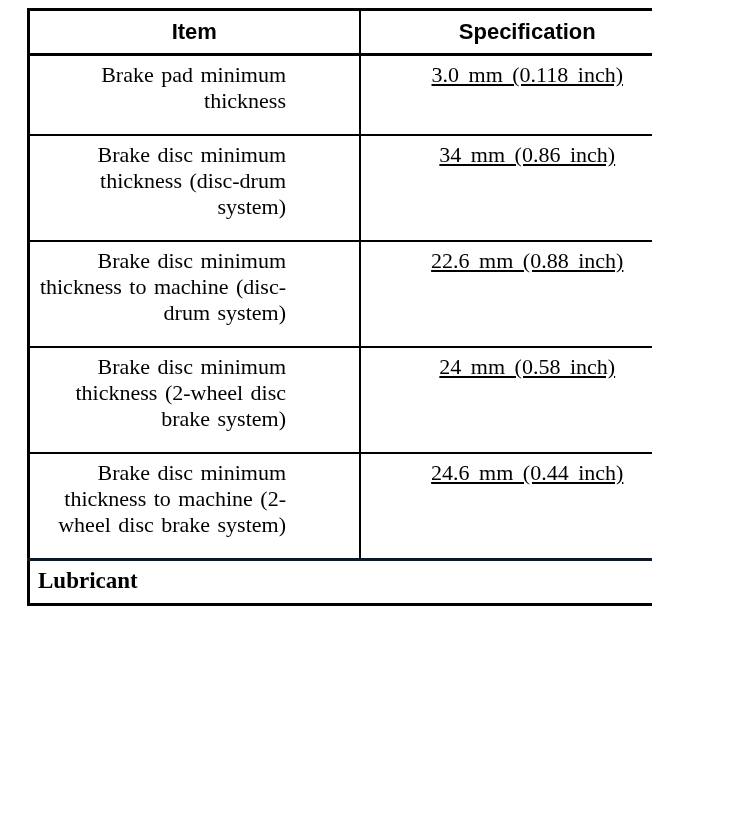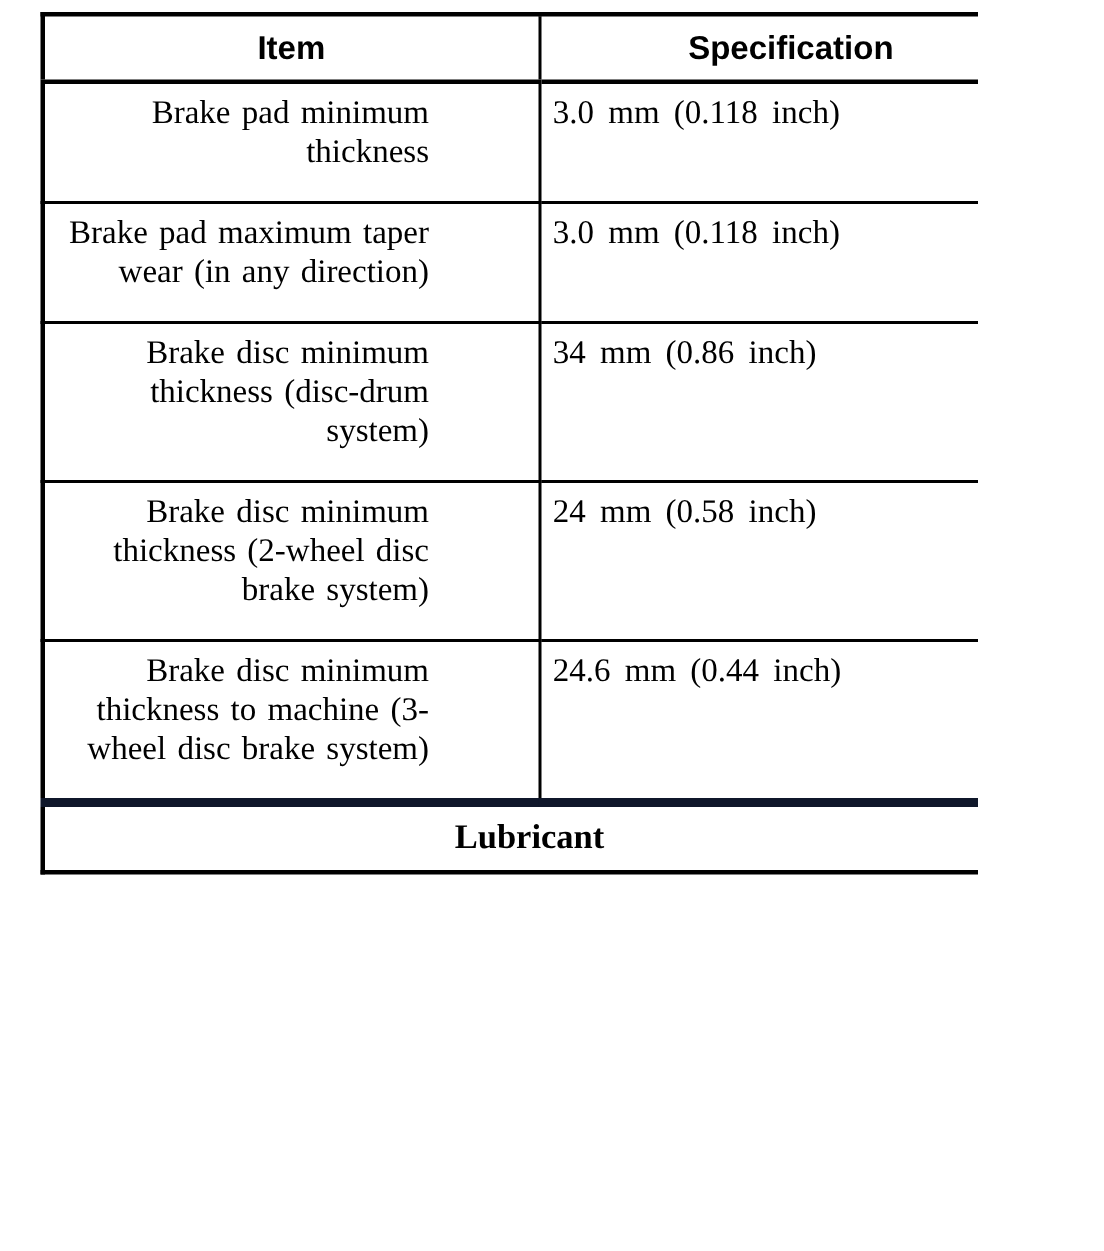--- a/index.html
+++ b/index.html
@@ -47,29 +47,31 @@
     font-size: 22px;
     line-height: 26px;
     padding: 6px 8px 20px 8px;
   }
   td.item-cell { text-align: right; }
   td.item-cell .cell-text {
     max-width: 248px;
     word-spacing: 2px;
   }
   td.spec-cell {
+    text-align: center;
     word-spacing: 4px;
+    text-decoration: underline;
   }
   tr.lubricant-row td {
-    border-top: 6px solid #0f172a;
+    border-top: 3px solid #0f172a;
     font-weight: bold;
     font-size: 23px;
     line-height: 28px;
     padding: 6px 26px 8px 8px;
-    text-align: center;
+    text-align: left;
     vertical-align: middle;
   }
 </style>
 </head>
 <body>
 
 <div class="page">
   <table class="spec-table">
     <colgroup>
       <col style="width:331px">
@@ -85,51 +87,51 @@
   <tr>
     <td class="item-cell">
       <div class="cell-text">Brake pad minimum thickness</div>
     </td>
     <td class="spec-cell">
       <div class="cell-text">3.0 mm (0.118 inch)</div>
     </td>
   </tr>
 
 
-  <tr>
-    <td class="item-cell">
-      <div class="cell-text">Brake pad maximum taper wear (in any direction)</div>
-    </td>
-    <td class="spec-cell">
-      <div class="cell-text">3.0 mm (0.118 inch)</div>
-    </td>
-  </tr>
 
   <tr>
     <td class="item-cell">
       <div class="cell-text">Brake disc minimum thickness (disc-drum system)</div>
     </td>
     <td class="spec-cell">
       <div class="cell-text">34 mm (0.86 inch)</div>
     </td>
   </tr>
 
+  <tr>
+    <td class="item-cell">
+      <div class="cell-text">Brake disc minimum thickness to machine (disc-drum system)</div>
+    </td>
+    <td class="spec-cell">
+      <div class="cell-text">22.6 mm (0.88 inch)</div>
+    </td>
+  </tr>
 
   <tr>
     <td class="item-cell">
       <div class="cell-text">Brake disc minimum thickness (2-wheel disc brake system)</div>
     </td>
     <td class="spec-cell">
       <div class="cell-text">24 mm (0.58 inch)</div>
     </td>
   </tr>
 
   <tr>
     <td class="item-cell">
-      <div class="cell-text">Brake disc minimum thickness to machine (3-wheel disc brake system)</div>
+      <div class="cell-text">Brake disc minimum thickness to machine (2-wheel disc brake system)</div>
     </td>
     <td class="spec-cell">
       <div class="cell-text">24.6 mm (0.44 inch)</div>
     </td>
   </tr>
 </tbody>
     <tbody>
       <tr class="lubricant-row">
         <td colspan="2">Lubricant</td>
       </tr>

